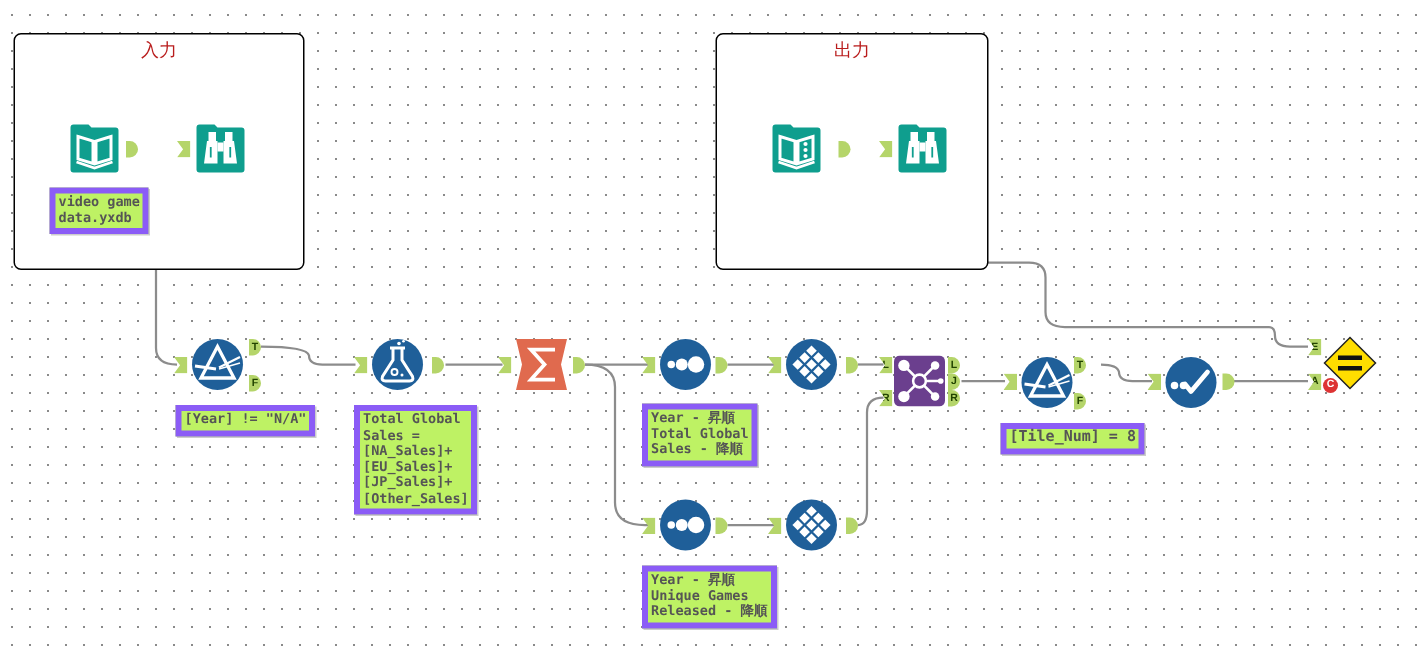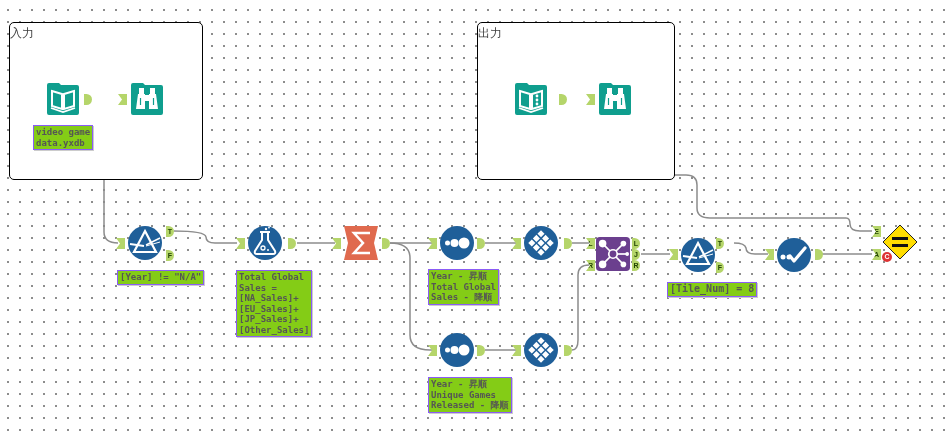--- a/index.html
+++ b/index.html
@@ -9,34 +9,34 @@
     background-image: radial-gradient(circle, #8a8a8a 0.7px, transparent 1px);
     background-size:12px 12px;
     background-position:2px 4px;
     font-family:"DejaVu Sans Mono", monospace;
   }
   .container {
     position:absolute; border:1px solid #000; border-radius:5px;
     background:#ffffff;
   }
   .container-title {
-    position:absolute; top:2px; left:0; right:0; 
-    font-family:Liberation Mono, monospace; font-size:12px; color:#404040;
+    position:absolute; top:2px; left:0; right:0; text-align:center;
+    font-family:Liberation Mono, monospace; font-size:12px; color:#b91c1c;
   }
   .tool { position:absolute; width:36px; height:36px; }
   .tool svg { width:100%; height:100%; display:block; }
   .anchor {
     position:absolute; width:9px; height:11px; background:#b5d56a;
     font-family:"Liberation Sans", sans-serif; font-size:7px; font-weight:bold;
     color:#224400; line-height:11px; text-align:center;
   }
   .anchor.in { clip-path: polygon(0 0,100% 0,100% 100%,0 100%,45% 50%); }
   .anchor.out { border-radius:0 6px 6px 0; width:8px; }
   .annot {
-    position:absolute; background:#84cc16; border:1px solid #8b5cf6;
+    position:absolute; background:#bef264; border:4px solid #8b5cf6;
     font-family:"DejaVu Sans Mono", monospace; font-size:9px; line-height:10.5px;
     color:#555; padding:1px 2px; white-space:pre; font-weight:bold;
     box-shadow:1px 1px 0 #ccc;
   }
   svg.wires { position:absolute; left:0; top:0; width:949px; height:437px; pointer-events:none; }
   .err-badge {
     position:absolute; width:10px; height:10px; border-radius:50%;
     background:#d33; color:#fff; font-size:7px; line-height:10px; text-align:center;
     font-family:"Liberation Sans", sans-serif; font-weight:bold;
   }
@@ -61,21 +61,21 @@
     <path d="M641 254 L670 254"></path>
     <path d="M734 243 Q745 243 746 248 Q746 254 755 254 L768 254"></path>
     <path d="M822 254 L872 254"></path>
   </g>
 </svg>
 
 <div class="container" style="left:9px;top:22px;width:192px;height:156px;">
   <div class="container-title">入力</div>
 </div>
 
-<div class="container" style="left:477px;top:22px;width:180px;height:156px;padding-left:16px;">
+<div class="container" style="left:477px;top:22px;width:180px;height:156px;">
   <div class="container-title">出力</div>
 </div>
 
 <div class="tool" style="left:45px;top:81px;">
   <svg viewBox="0 0 36 36">
     <path d="M2 4 Q2 2 4 2 L14 2 L16 4 L32 4 Q34 4 34 6 L34 32 Q34 34 32 34 L4 34 Q2 34 2 32 Z" fill="#0f9e8e"></path>
     <path d="M7 10 L17 13 L17 28 L7 25 Z M29 10 L19 13 L19 28 L29 25 Z" fill="none" stroke="#fff" stroke-width="2"></path>
     <path d="M6 27 L18 31 L30 27" fill="none" stroke="#fff" stroke-width="1.8"></path>
   </svg>
 </div>

